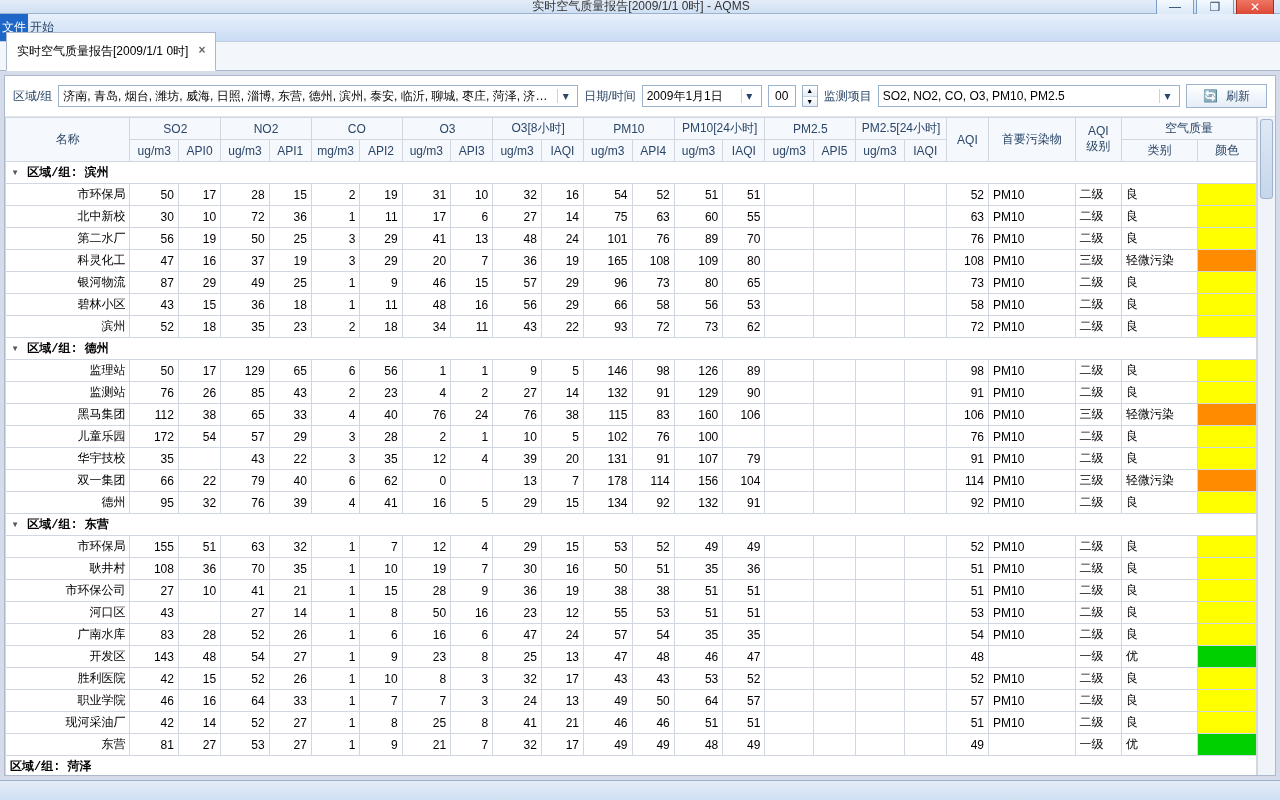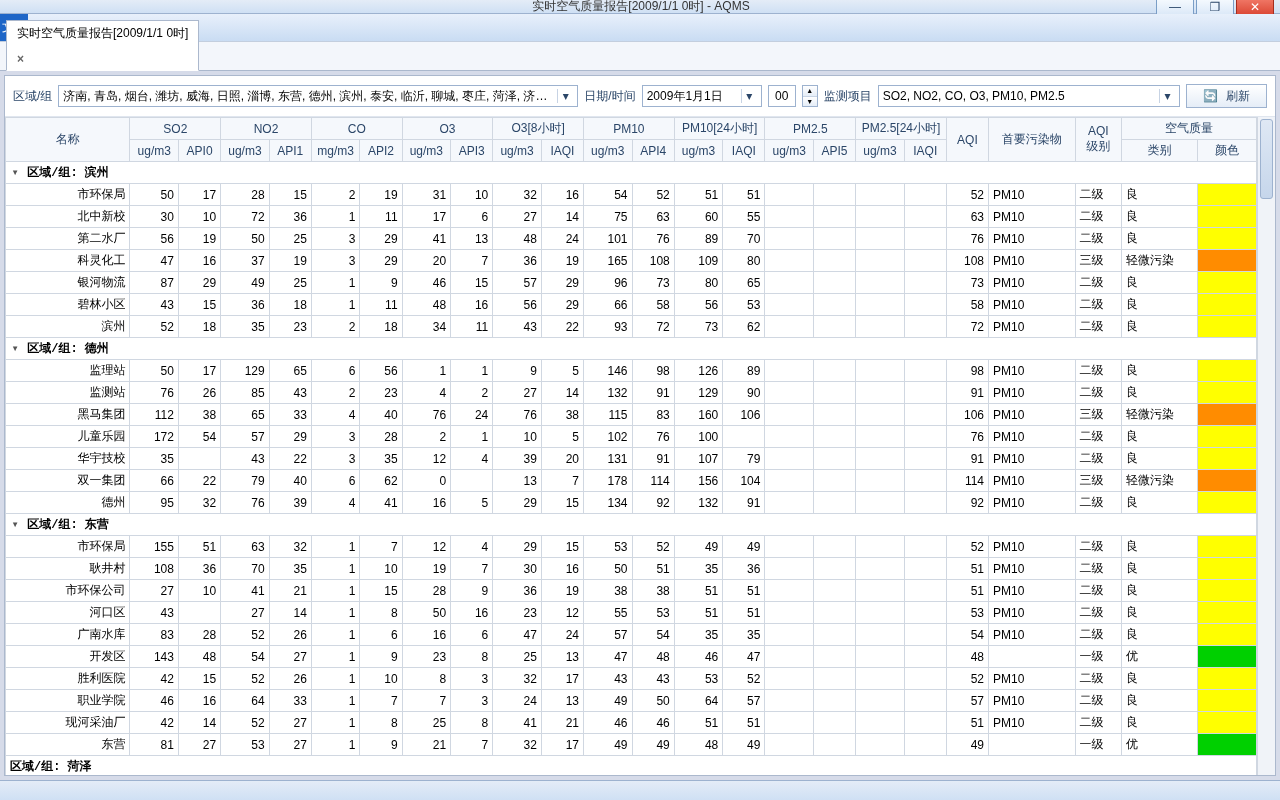--- a/index.html
+++ b/index.html
@@ -7,21 +7,21 @@
 .outer { width: 1280px; height: 800px; display: flex; flex-direction: column; }
 .titlebar { height: 14px; background: linear-gradient(#e4ecf7,#cfe0f4); display:flex; align-items:center; justify-content:space-between; padding: 0 6px; border-bottom:1px solid #9db2cf;}
 .titlebar .title { flex:1; text-align:center; color:#333; }
 .wbtns { display:flex; gap:2px;}
 .wbtn { width:38px; height:20px; display:flex; align-items:center; justify-content:center; background:linear-gradient(#f7fbff,#d9e7f7); border:1px solid #7a9ec7; border-radius:3px; font-size:12px; color:#2b4668;}
 .wbtn.close { background:linear-gradient(#f27b6a,#d94330); color:#fff; border-color:#a52d1e;}
 .ribbon { height:27px; background:linear-gradient(#e8f0fb,#c9dcf3); display:flex; align-items:stretch; }
 .ribbon .file { background:#1e66c7; color:#fff; padding:0 2px; display:flex; align-items:center;}
 .ribbon .tab { padding:0 2px; display:flex; align-items:center; color:#2b4668;}
 .tabstrip { height:30px; background:#f3f6fb; display:flex; align-items:flex-end; padding-left:6px; border-top:1px solid #c3cede; border-bottom:1px solid #abb8cd;}
-.doctab { background:#fff; border:1px solid #abb8cd; border-bottom:1px solid #fff; padding:4px 10px; display:flex; align-items:flex-start; gap:10px; position:relative; top:1px;flex-direction:column;}
+.doctab { background:#fff; border:1px solid #abb8cd; border-bottom:1px solid #fff; padding:10px 10px; display:flex; align-items:flex-start; gap:10px; position:relative; top:1px;}
 .doctab .x { color:#666; font-weight:bold; cursor:pointer;}
 .content { flex:1; background:#fff; margin:4px; border:1px solid #abb8cd; display:flex; flex-direction:column; overflow:hidden;}
 .filterbar { padding:8px; display:flex; align-items:center; gap:6px; flex-wrap:nowrap; border-bottom:1px solid #e0e6ef;}
 .filterbar label { color:#2b4668; white-space: nowrap;}
 .input-like { border:1px solid #9db2cf; height:22px; background:#fff; padding:0 4px; display:flex; align-items:center; overflow:hidden; white-space:nowrap; text-overflow:ellipsis;}
 .dd-arrow { width:16px; display:flex; align-items:center; justify-content:center; color:#2b4668; border-left: 1px solid #c7d3e4;}
 .spin { display:flex; flex-direction:column; border:1px solid #9db2cf; height:22px; width:16px;}
 .spin div { flex:1; display:flex; align-items:center; justify-content:center; font-size:7px; background:linear-gradient(#fff,#e5edf7);}
 .spin div:first-child { border-bottom:1px solid #c7d3e4;}
 .refresh-btn { border:1px solid #9db2cf; background:linear-gradient(#fff,#e5edf7); height:24px; padding:0 16px; display:flex; align-items:center; gap:8px; color:#2b4668; cursor:pointer;}

